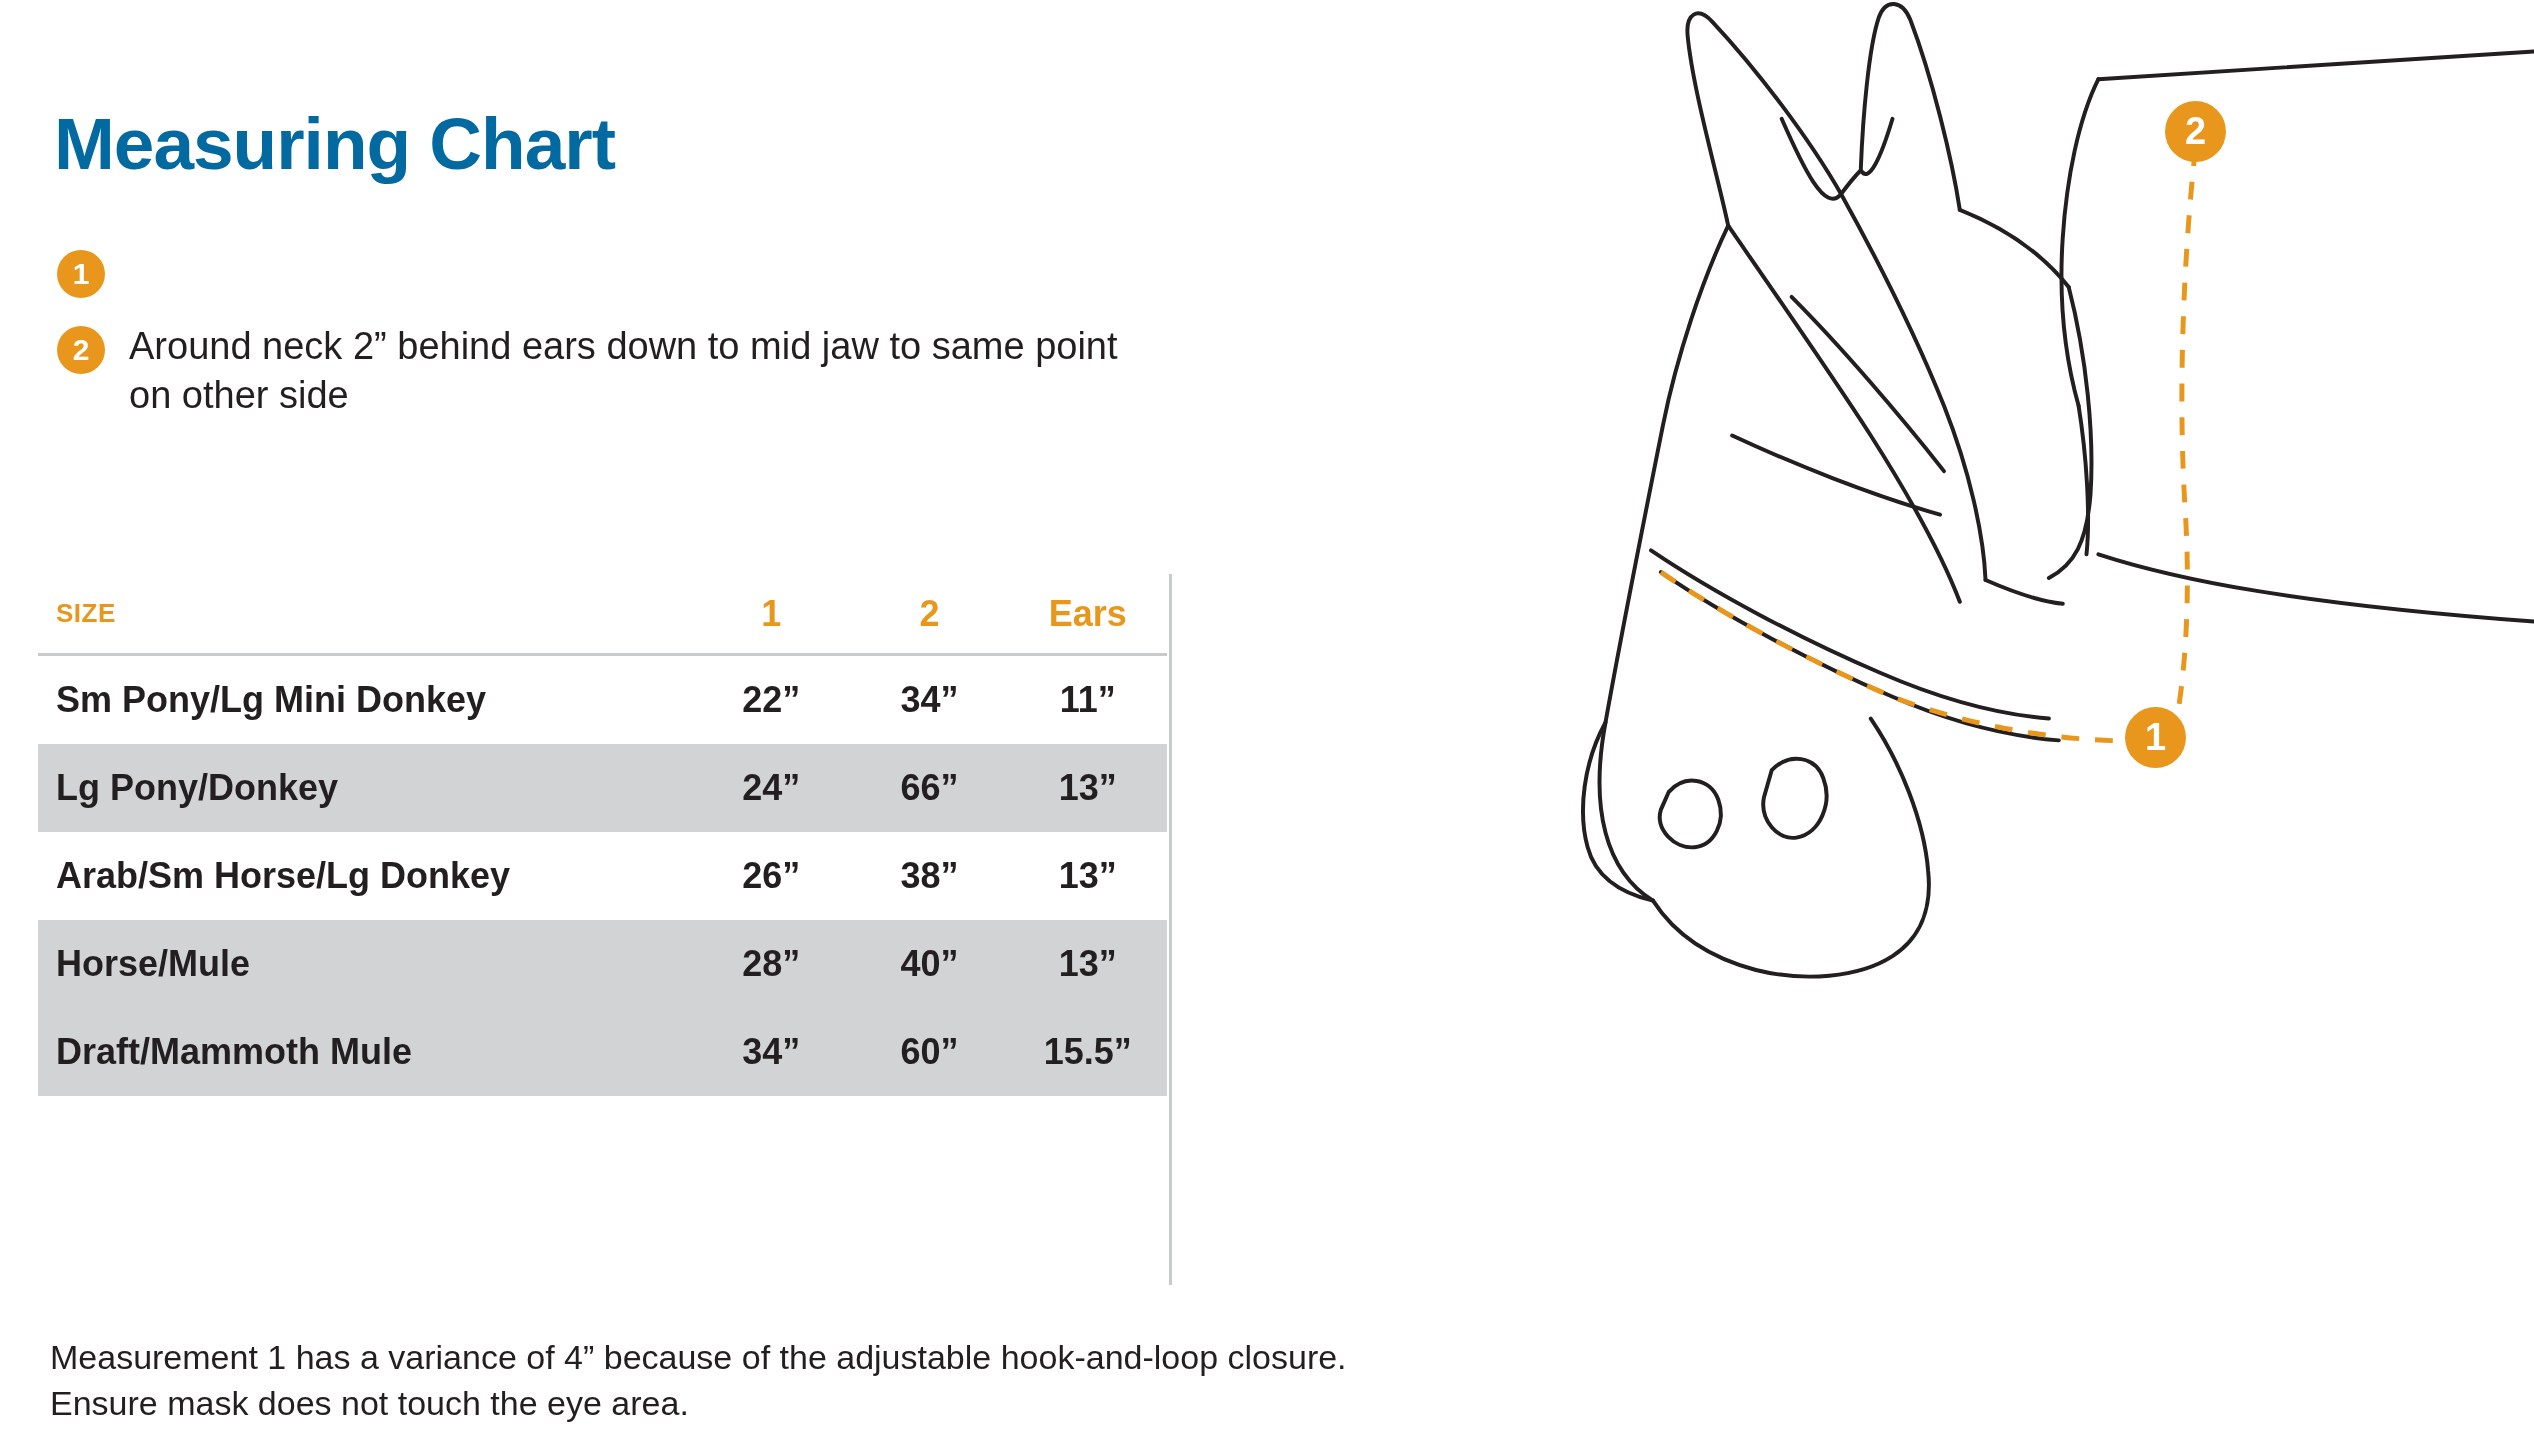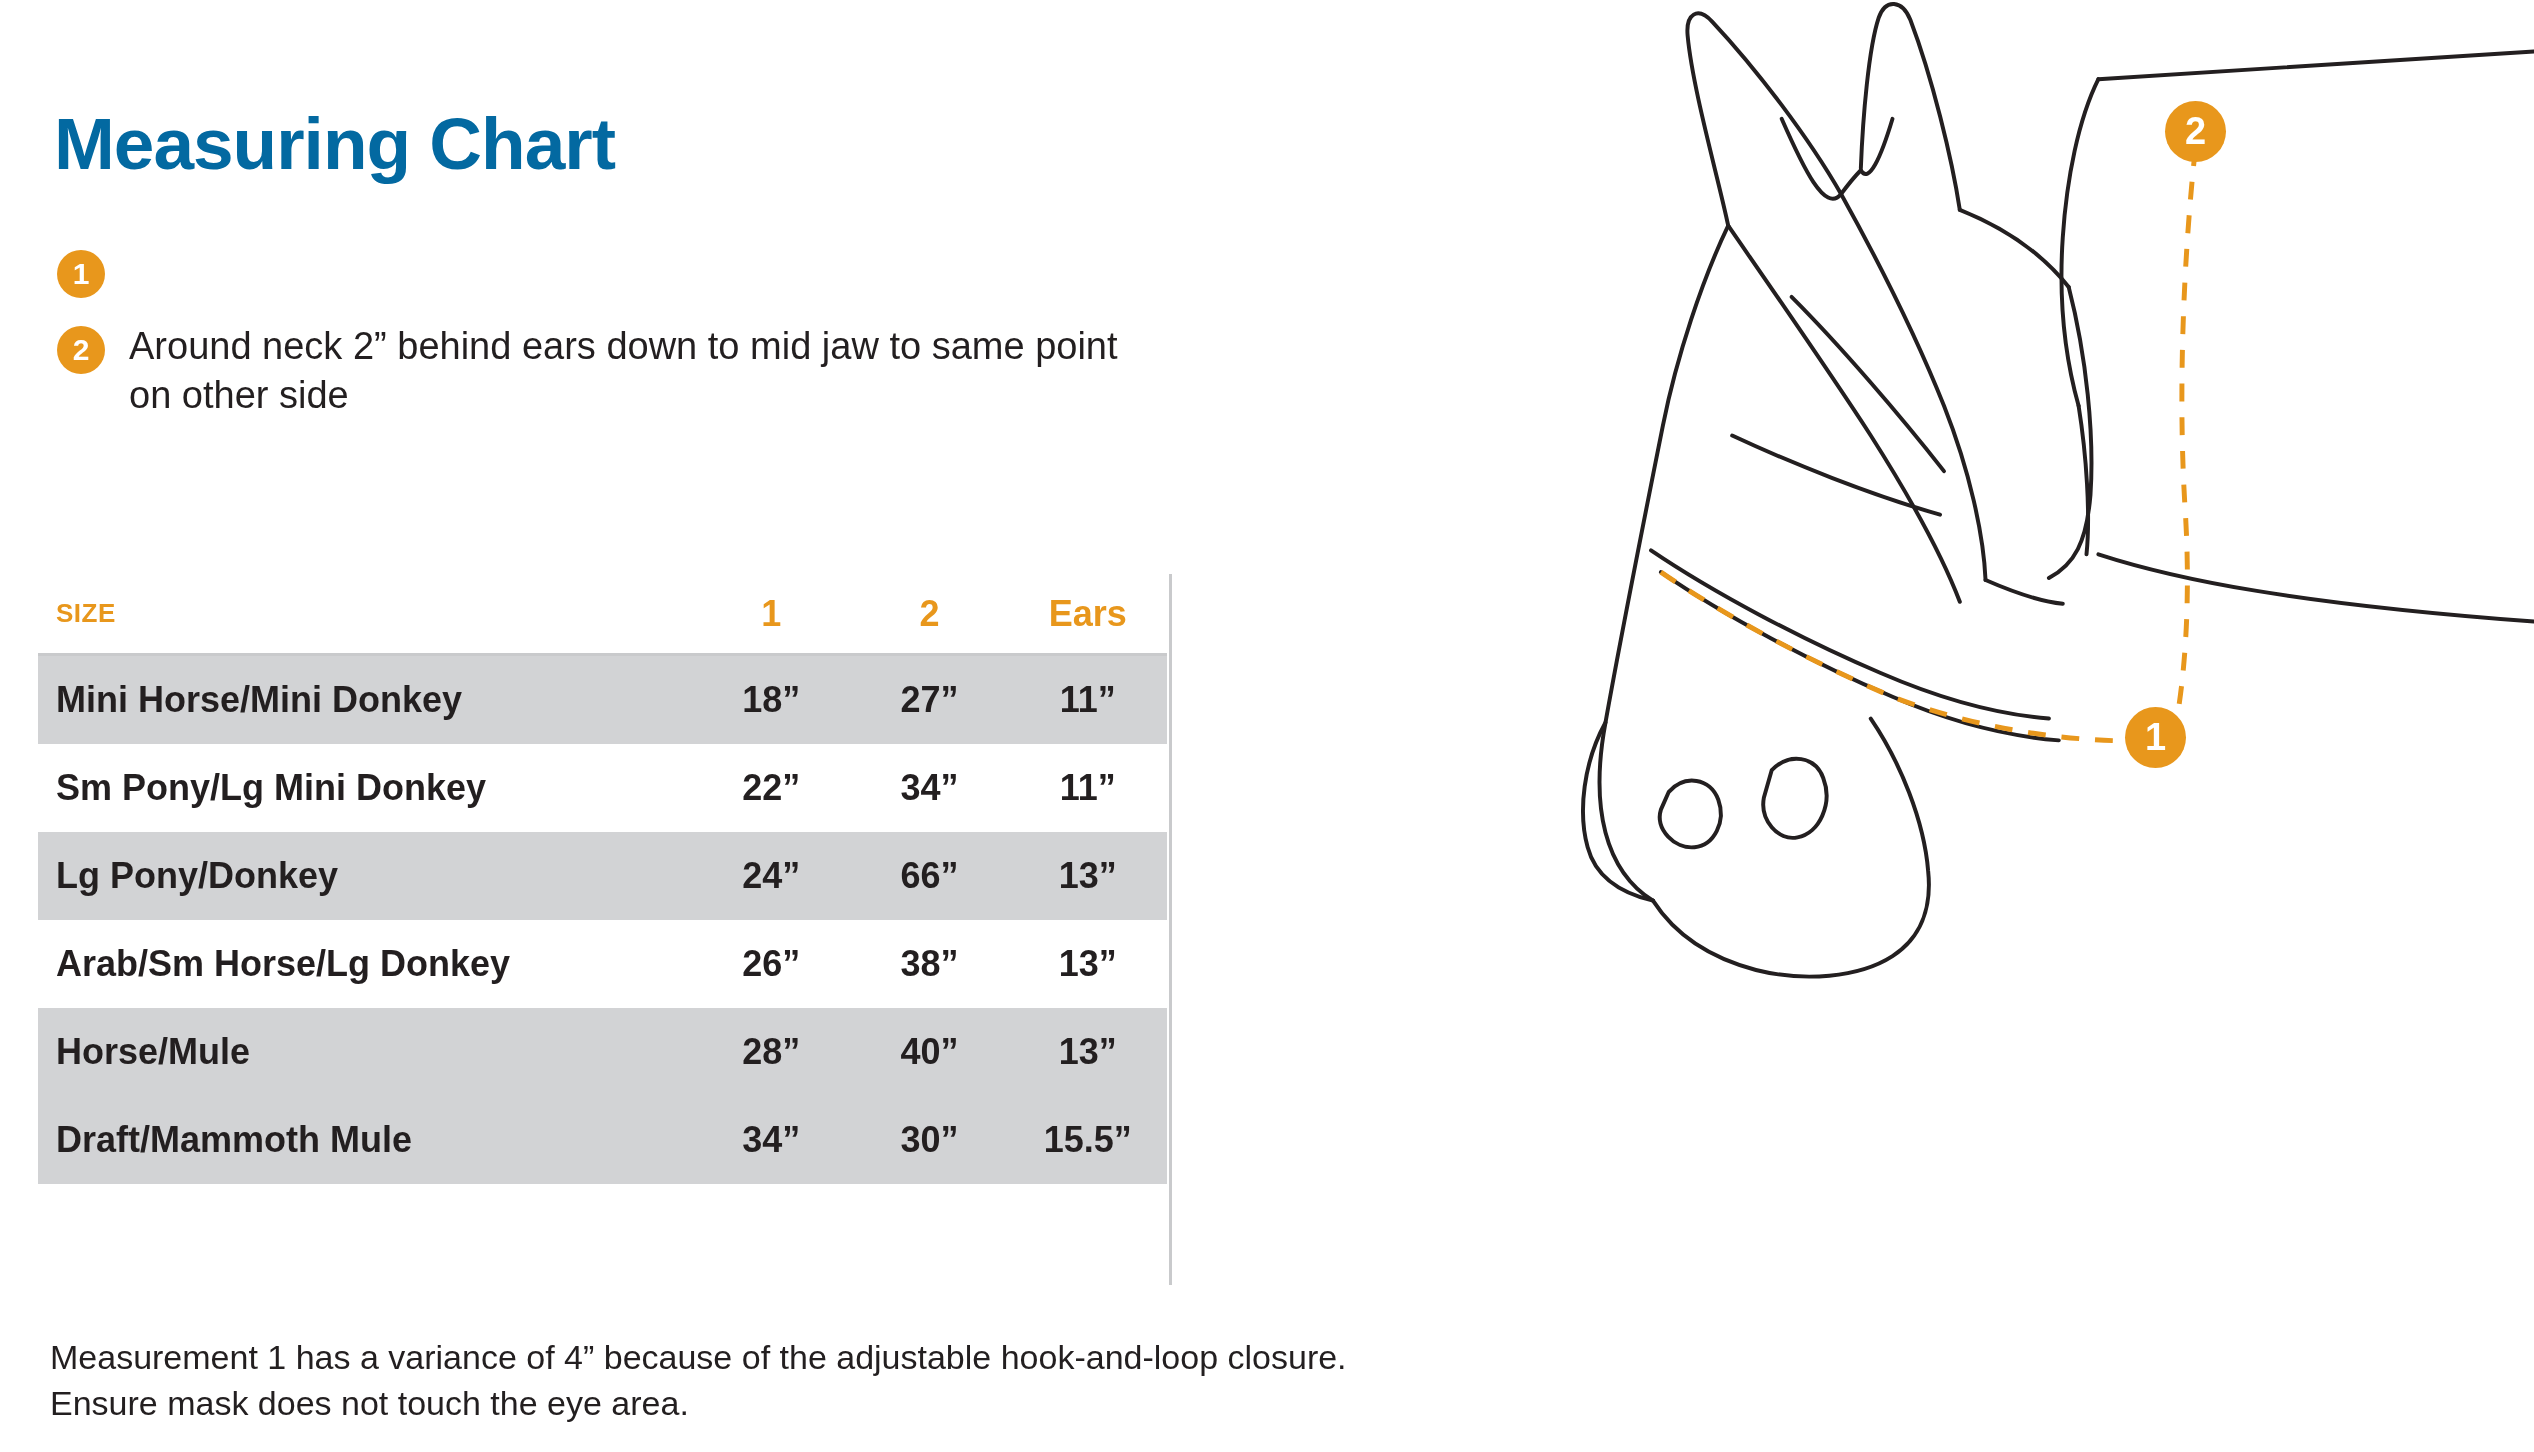--- a/index.html
+++ b/index.html
@@ -207,26 +207,20 @@
       </colgroup>
       <thead>
         <tr>
           <th class="th-size">SIZE</th>
           <th class="th-num">1</th>
           <th class="th-num">2</th>
           <th class="th-num">Ears</th>
         </tr>
       </thead>
       <tbody>
-        <tr class="shaded">
-          <td class="c-label">Mini Horse/Mini Donkey</td>
-          <td class="c-val">18”</td>
-          <td class="c-val">27”</td>
-          <td class="c-val">11”</td>
-        </tr>
         <tr class="plain">
           <td class="c-label">Sm Pony/Lg Mini Donkey</td>
           <td class="c-val">22”</td>
           <td class="c-val">34”</td>
           <td class="c-val">11”</td>
         </tr>
         <tr class="shaded">
           <td class="c-label">Lg Pony/Donkey</td>
           <td class="c-val">24”</td>
           <td class="c-val">66”</td>
@@ -240,21 +234,21 @@
         </tr>
         <tr class="shaded">
           <td class="c-label">Horse/Mule</td>
           <td class="c-val">28”</td>
           <td class="c-val">40”</td>
           <td class="c-val">13”</td>
         </tr>
         <tr class="shaded">
           <td class="c-label">Draft/Mammoth Mule</td>
           <td class="c-val">34”</td>
-          <td class="c-val">30”</td>
+          <td class="c-val">60”</td>
           <td class="c-val">15.5”</td>
         </tr>
       </tbody>
     </table>
 
     <div class="vrule"></div>
 
     <div class="footnote">
       <span>Measurement 1 has a variance of 4” because of the adjustable hook-and-loop closure. </span><b>Ensure mask does not touch the eye area.</b>
     </div>

